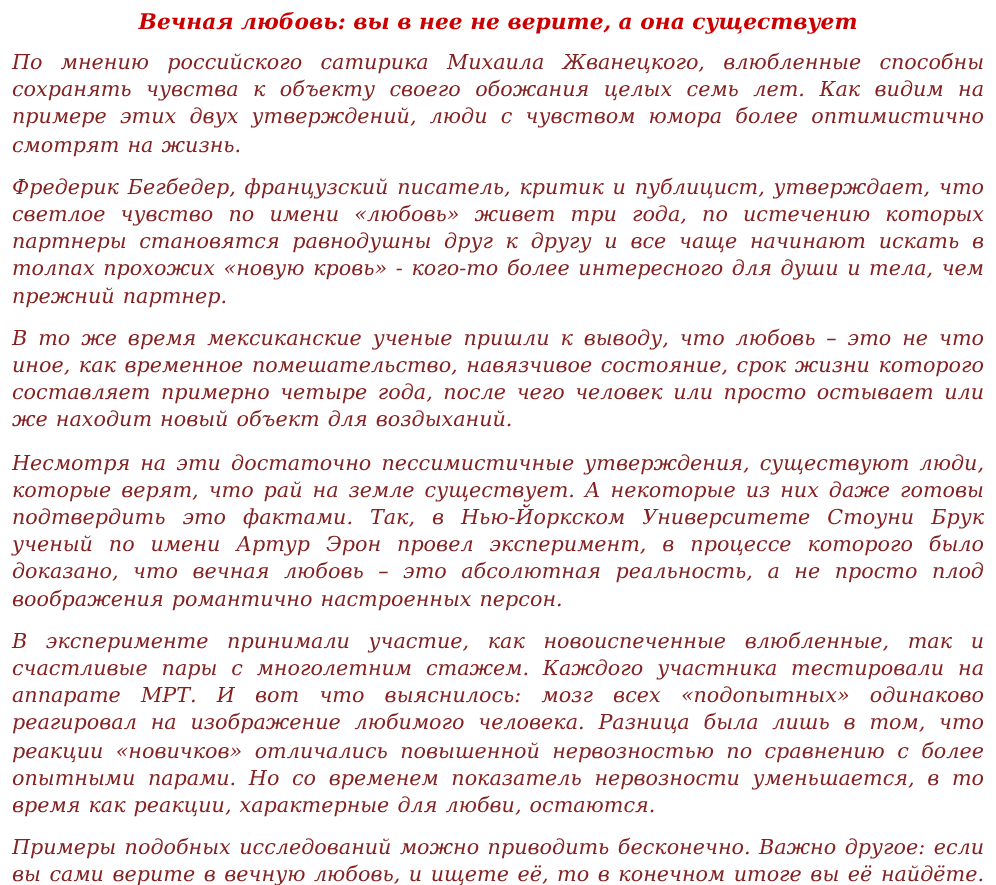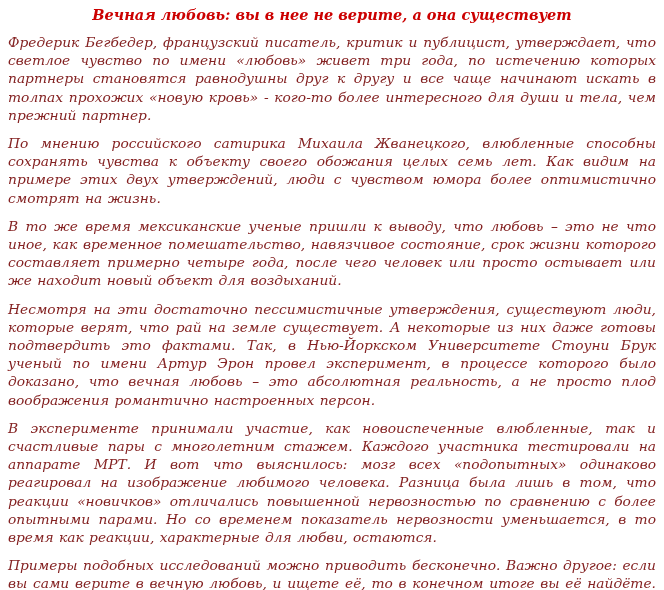--- a/index.html
+++ b/index.html
@@ -32,19 +32,19 @@
     line-height: 1.32;
     color: #842222;
     word-spacing: 1px;
   }
 </style>
 </head>
 <body>
 
 <div class="page">
   <h1 class="title">Вечная любовь: вы в нее не верите, а она существует</h1>
+  <p class="para">По мнению российского сатирика Михаила Жванецкого, влюбленные способны сохранять чувства к объекту своего обожания целых семь лет. Как видим на примере этих двух утверждений, люди с чувством юмора более оптимистично смотрят на жизнь.</p>
   <p class="para">Фредерик Бегбедер, французский писатель, критик и публицист, утверждает, что светлое чувство по имени «любовь» живет три года, по истечению которых партнеры становятся равнодушны друг к другу и все чаще начинают искать в толпах прохожих «новую кровь» - кого-то более интересного для души и тела, чем прежний партнер.</p>
-  <p class="para">По мнению российского сатирика Михаила Жванецкого, влюбленные способны сохранять чувства к объекту своего обожания целых семь лет. Как видим на примере этих двух утверждений, люди с чувством юмора более оптимистично смотрят на жизнь.</p>
   <p class="para">В то же время мексиканские ученые пришли к выводу, что любовь – это не что иное, как временное помешательство, навязчивое состояние, срок жизни которого составляет примерно четыре года, после чего человек или просто остывает или же находит новый объект для воздыханий.</p>
   <p class="para">Несмотря на эти достаточно пессимистичные утверждения, существуют люди, которые верят, что рай на земле существует. А некоторые из них даже готовы подтвердить это фактами. Так, в Нью-Йоркском Университете Стоуни Брук ученый по имени Артур Эрон провел эксперимент, в процессе которого было доказано, что вечная любовь – это абсолютная реальность, а не просто плод воображения романтично настроенных персон.</p>
   <p class="para">В эксперименте принимали участие, как новоиспеченные влюбленные, так и счастливые пары с многолетним стажем. Каждого участника тестировали на аппарате МРТ. И вот что выяснилось: мозг всех «подопытных» одинаково реагировал на изображение любимого человека. Разница была лишь в том, что реакции «новичков» отличались повышенной нервозностью по сравнению с более опытными парами. Но со временем показатель нервозности уменьшается, в то время как реакции, характерные для любви, остаются.</p>
   <p class="para">Примеры подобных исследований можно приводить бесконечно. Важно другое: если вы сами верите в вечную любовь, и ищете её, то в конечном итоге вы её найдёте. И не так важно знать и помнить выводы ученых, просто оглянитесь вокруг – наверняка среди ваших друзей или знакомых есть пара, которая уже много лет сохраняет свой союз, не теряя при этом интерес, уважение и трепетное отношение друг к другу. Обязательно найдите такую пару! Она станет для вас живым подтверждением того, что и в реальной жизни есть место для маленькой сказки. А позитивные примеры вдохновляют, не так ли?..</p>
 </div>
 
 </body></html>

